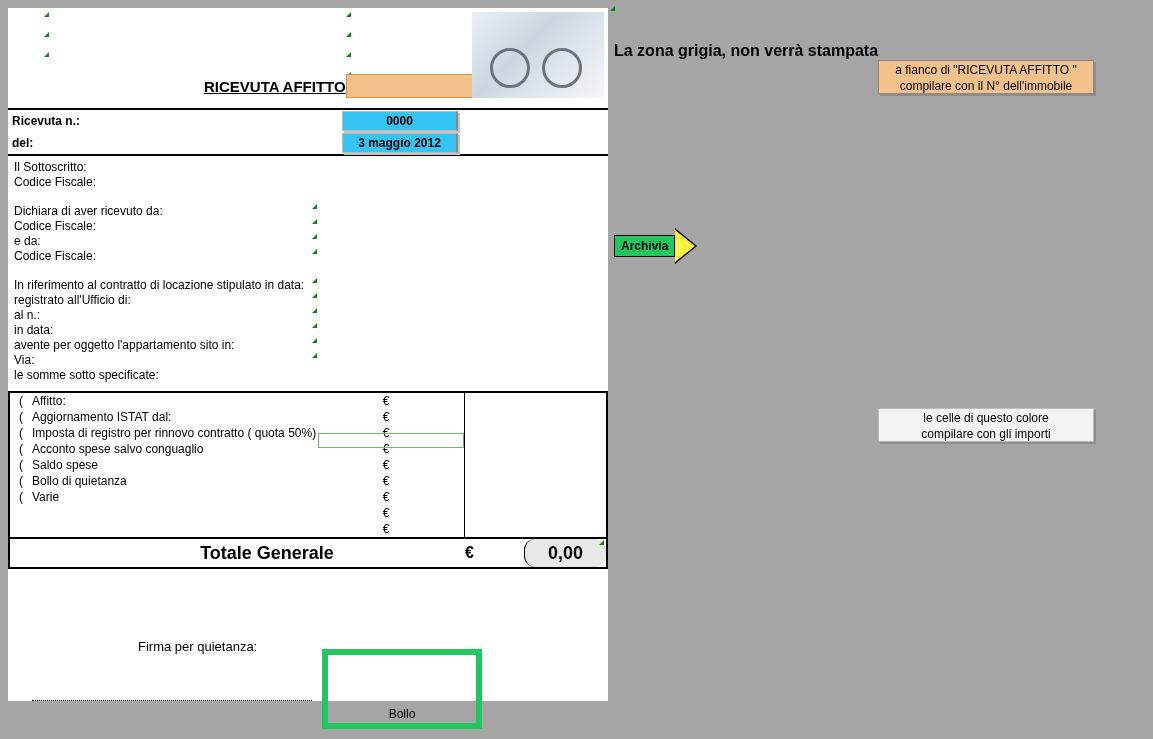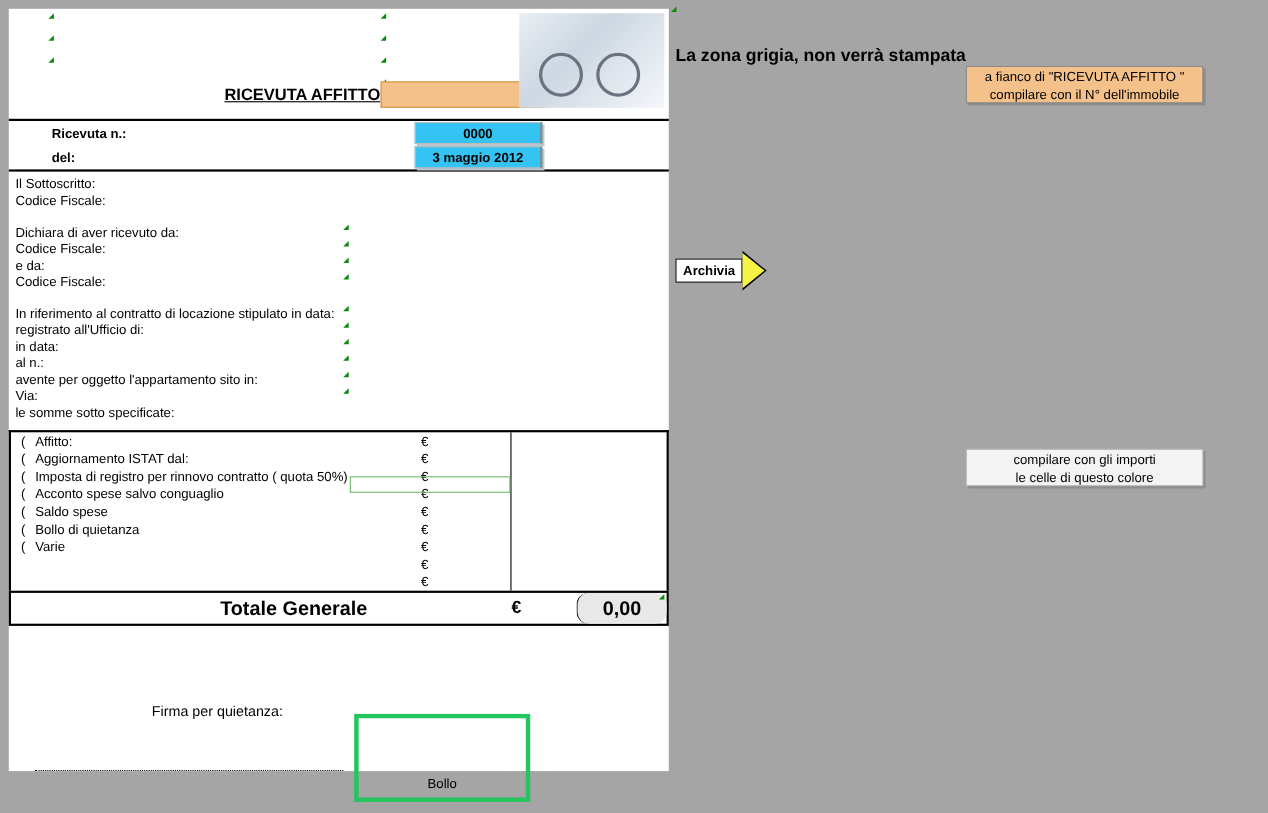--- a/index.html
+++ b/index.html
@@ -79,21 +79,20 @@
   .info-box {
     margin-top:6px;
     border: 2px solid #000;
     border-width: 2px 0 2px 0;
   }
   .info-row {
     display: flex;
     align-items: center;
     height: 22px;
     padding-left: 4px;
-    margin-left: 35px;
   }
   .info-row .lab { width: 330px; font-weight: bold; }
   .info-cell-blue {
     width: 116px;
     height: 20px;
     background: #34c3f2;
     border: 1px solid #bbb;
     border-right:2px solid #888;
     text-align: center;
     font-weight: bold;
@@ -158,21 +157,21 @@
     position: relative;
   }
   .sig-label { padding: 70px 12px 0 130px; font-size: 13px; }
   .sig-line { margin: 46px 0 0 24px; width: 280px; border-bottom: 1px dotted #000; height:1px; }
   .bollo-box {
     position: absolute;
     left: 314px;
     top: 80px;
     width: 160px;
     height: 80px;
-    border: 4px solid #22c55e;
+    border: 6px solid #22c55e;
     text-align:center;
     padding-top: 52px;
     font-size: 12px;
   }
 
   .note-gray {
     position: absolute;
     left: 614px;
     top: 42px;
     font-size: 16px;
@@ -195,21 +194,21 @@
   .tip2 { top: 408px; height: 34px; padding-top:1px; background:#f3f3f3; border:1px solid #bbb; }
 
   .arrow {
     position: absolute;
     left: 614px;
     top: 228px;
     display:flex;
     align-items:center;
   }
   .arrow-body {
-    background: #ffffff;
+    background: #22c55e;
     border: 1px solid #000;
     padding: 2px 6px;
     font-weight: bold;
     height: 22px;
     line-height: 16px;
   }
   .arrow-head {
     width: 0; height: 0;
     border-top: 18px solid transparent;
     border-bottom: 18px solid transparent;
@@ -258,22 +257,22 @@
     <div>Il Sottoscritto:</div>
     <div>Codice Fiscale:</div>
     <div class="gap"></div>
     <div>Dichiara di aver ricevuto da:</div>
     <div>Codice Fiscale:</div>
     <div>e da:</div>
     <div>Codice Fiscale:</div>
     <div class="gap"></div>
     <div>In riferimento al contratto di locazione stipulato in data:</div>
     <div>registrato all'Ufficio di:</div>
+    <div>al n.:</div>
     <div>in data:</div>
-    <div>al n.:</div>
     <div>avente per oggetto l'appartamento sito in:</div>
     <div>Via:</div>
     <div>le somme sotto specificate:</div>
     <span class="det-mark" style="left:304px; top:48px;"></span>
     <span class="det-mark" style="left:304px; top:63px;"></span>
     <span class="det-mark" style="left:304px; top:78px;"></span>
     <span class="det-mark" style="left:304px; top:93px;"></span>
     <span class="det-mark" style="left:304px; top:122px;"></span>
     <span class="det-mark" style="left:304px; top:137px;"></span>
     <span class="det-mark" style="left:304px; top:152px;"></span>
@@ -374,20 +373,20 @@
 <span class="marker m8"></span>
 
 <div class="note-gray">La zona grigia, non verrà stampata</div>
 
 <div class="tip-box tip1">
   <div>a fianco di "RICEVUTA AFFITTO "</div>
   <div>compilare con il N° dell'immobile</div>
 </div>
 
 <div class="tip-box tip2">
+  <div>le celle di questo colore</div>
   <div>compilare con gli importi</div>
-  <div>le celle di questo colore</div>
 </div>
 
 <div class="arrow">
   <div class="arrow-body">Archivia</div>
   <div class="arrow-head"></div>
 </div>
 
 </body></html>

